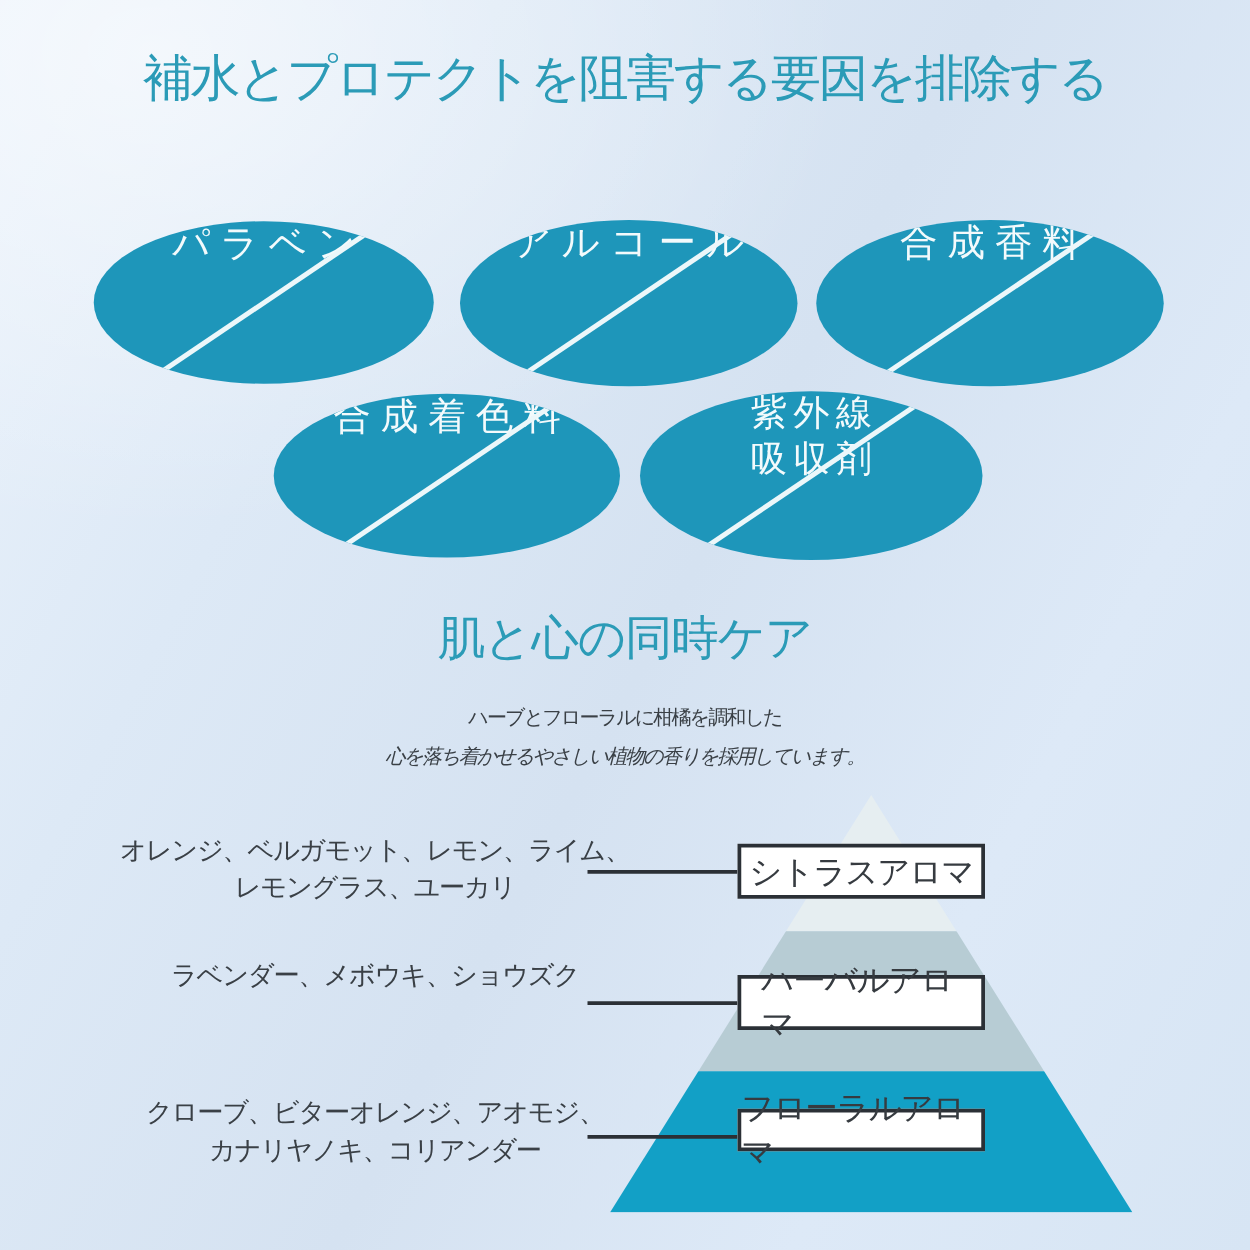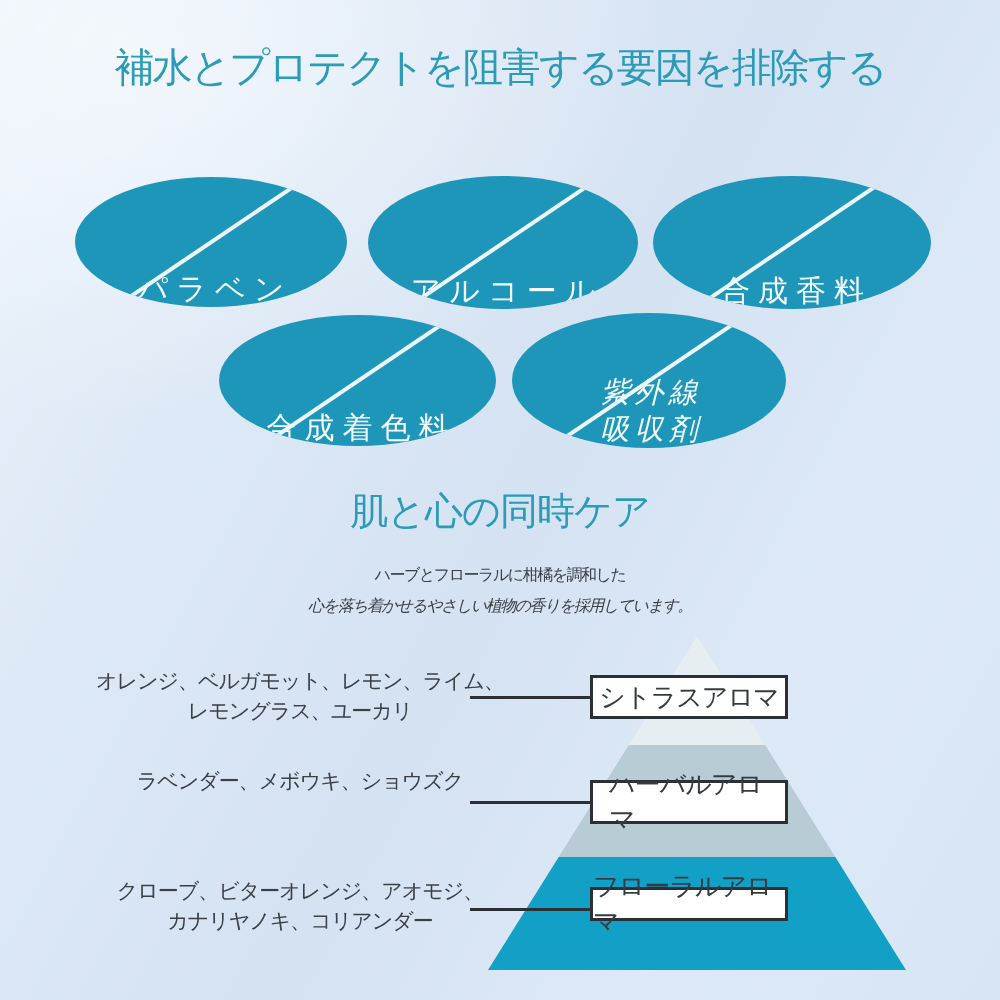--- a/index.html
+++ b/index.html
@@ -22,24 +22,24 @@
       linear-gradient(118deg,#eaf2fb 0%,#dde9f6 26%,#d5e2f1 52%,#dde9f7 76%,#d7e5f4 100%);
   }
   .abs{position:absolute;}
   .center-text{left:0;width:1000px;text-align:center;}
   .title-line{color:var(--teal-text);font-size:40px;font-weight:500;letter-spacing:-2px;line-height:50px;}
   .heading{color:var(--teal-text);font-size:38px;font-weight:500;letter-spacing:-1px;line-height:50px;}
   .para-line{color:var(--body-text);font-size:16px;letter-spacing:-1.5px;line-height:30px;}
 
   .ellipse{
     position:absolute;border-radius:50%;background:var(--teal);overflow:hidden;
-    display:flex;align-items:center;justify-content:flex-end;flex-direction:column;
+    display:flex;align-items:center;justify-content:flex-start;flex-direction:column;
   }
   .ellipse .label{color:#f3fafc;font-size:30px;letter-spacing:8px;padding-left:8px;text-align:center;line-height:37px;z-index:1;}
-  .ellipse .label.two-line{font-size:29px;letter-spacing:5px;padding-left:5px;font-style:italic;}
+  .ellipse .label.two-line{font-size:29px;letter-spacing:5px;padding-left:5px;}
   .strike{
     position:absolute;left:-20%;top:50%;width:140%;height:4px;margin-top:-2px;
     background:var(--strike);transform:rotate(-34deg);z-index:2;
   }
 
   .pyramid{
     position:absolute;left:488px;top:636px;width:418px;height:334px;
     -webkit-clip-path:polygon(50% 0%,100% 100%,0% 100%);
     clip-path:polygon(50% 0%,100% 100%,0% 100%);
   }
@@ -58,21 +58,21 @@
     background:var(--box-bg);border:3px solid var(--line-dark);box-sizing:border-box;
     display:flex;align-items:center;justify-content:center;
     color:#363b40;font-size:26px;letter-spacing:-1px;
   }
 </style>
 </head>
 <body>
 
 <div class="stage">
 
-  <div class="abs center-text title-line" style="top:42px;">補水とプロテクトを阻害する要因を排除する</div>
+  <div class="abs center-text title-line" style="top:42px;font-family:Liberation Mono, monospace;">補水とプロテクトを阻害する要因を排除する</div>
 
   <div class="ellipse" style="left:75px;top:177px;width:272px;height:130px;">
     <span class="label">パラベン</span>
     <span class="strike"></span>
   </div>
 
   <div class="ellipse" style="left:368px;top:176px;width:270px;height:133px;">
     <span class="label">アルコール</span>
     <span class="strike"></span>
   </div>

